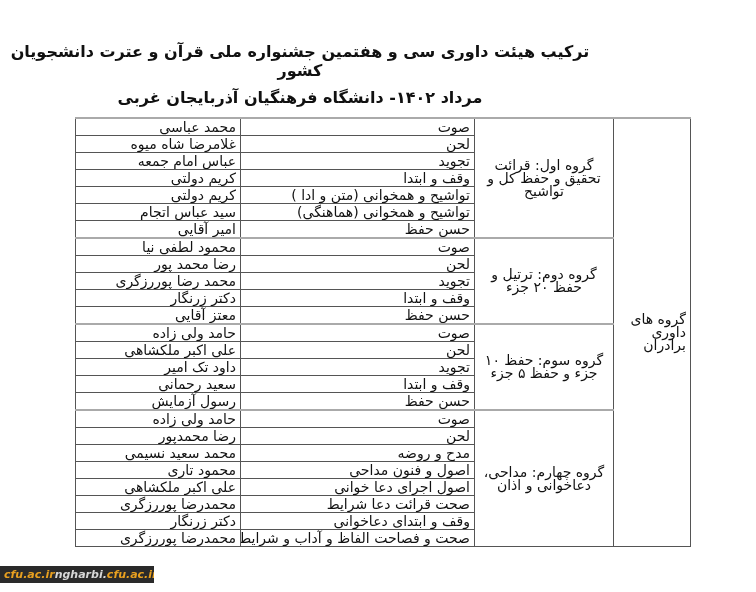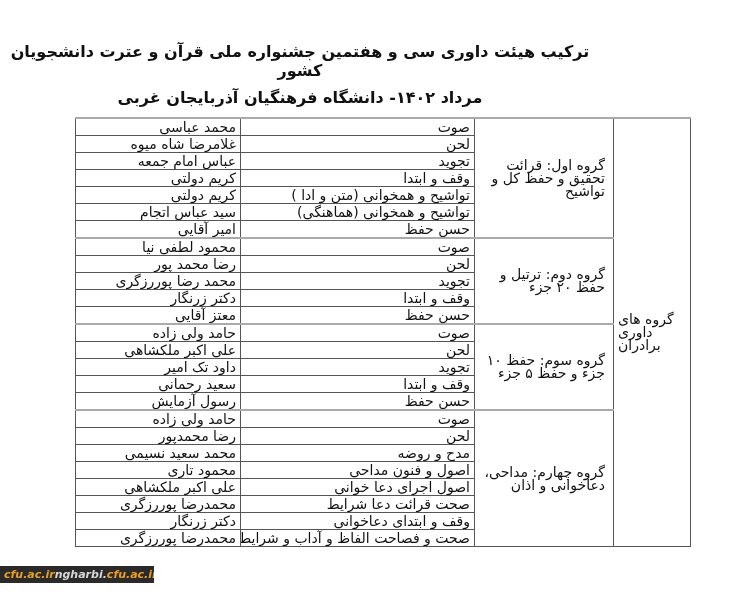--- a/index.html
+++ b/index.html
@@ -3,22 +3,22 @@
 <meta charset="utf-8">
 <style>
   html, body { margin:0; padding:0; background:#ffffff; }
   body { width:756px; height:592px; position:relative; overflow:hidden; font-family:"DejaVu Sans", sans-serif; color:#111; }
   .title { position:absolute; left:0; width:600px; text-align:center; direction:rtl; font-family:"DejaVu Sans", sans-serif; font-weight:bold; font-size:16px; color:#111; }
   #t1 { top:42px; }
   #t2 { top:88px; }
   table.jury { position:absolute; left:75px; top:117px; width:616px; border-collapse:collapse; direction:rtl; table-layout:fixed; }
   table.jury td { border:1px solid #555; font-size:14px; line-height:13px; padding:0 4px; height:16px; white-space:nowrap; overflow:hidden; }
   table.jury tr.gtop td { border-top:2px solid #aaa; }
-  td.outer { width:68px; text-align:left; vertical-align:middle; white-space:normal !important; font-size:11.5px; line-height:18px; border-right:1px solid #444; }
-  td.group { width:122px; vertical-align:middle; white-space:normal !important; font-size:11.5px; line-height:18px; padding:0 8px !important; border-left:1px solid #888; border-right:1px solid #888; }
+  td.outer { width:68px; text-align:right; vertical-align:middle; white-space:normal !important; font-size:11.5px; line-height:18px; border-right:1px solid #444; }
+  td.group { width:122px; text-align:center; vertical-align:middle; white-space:normal !important; font-size:11.5px; line-height:18px; padding:0 8px !important; border-left:1px solid #888; border-right:1px solid #888; }
   td.field { width:225px; }
   td.name { text-align:right; }
   .watermark { position:absolute; left:0; top:566px; height:17px; width:150px; background:#2a2a2a; color:#e8a020; font-family:"DejaVu Sans", sans-serif; font-style:italic; font-weight:bold; font-size:11px; line-height:17px; white-space:nowrap; overflow:hidden; padding-left:4px; }
   .watermark .dim { color:#d8d8d8; }
 </style>
 </head>
 <body>
 
 <div class="title" id="t1">ترکیب هیئت داوری سی و هفتمین جشنواره ملی قرآن و عترت دانشجویان کشور</div>
 <div class="title" id="t2">مرداد ۱۴۰۲- دانشگاه فرهنگیان آذربایجان غربی</div>

